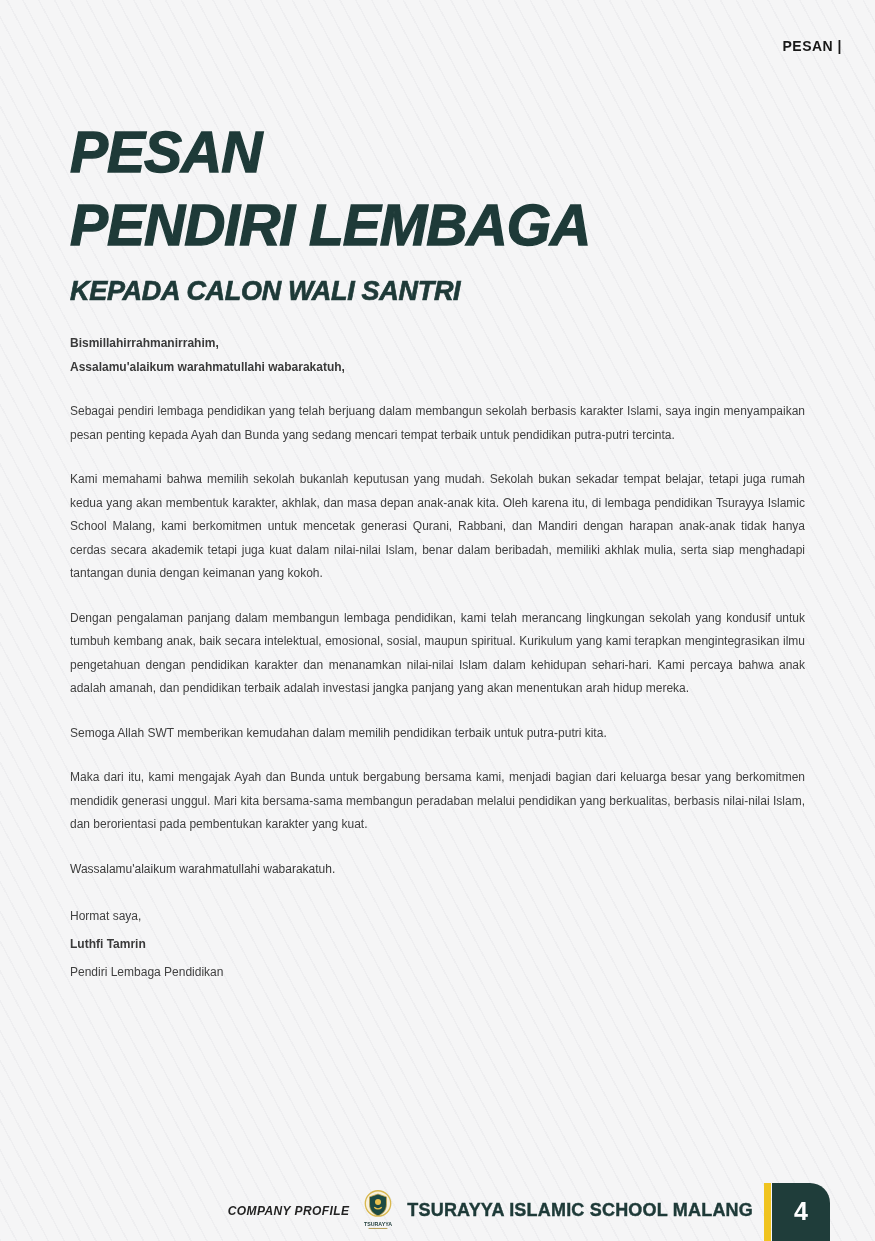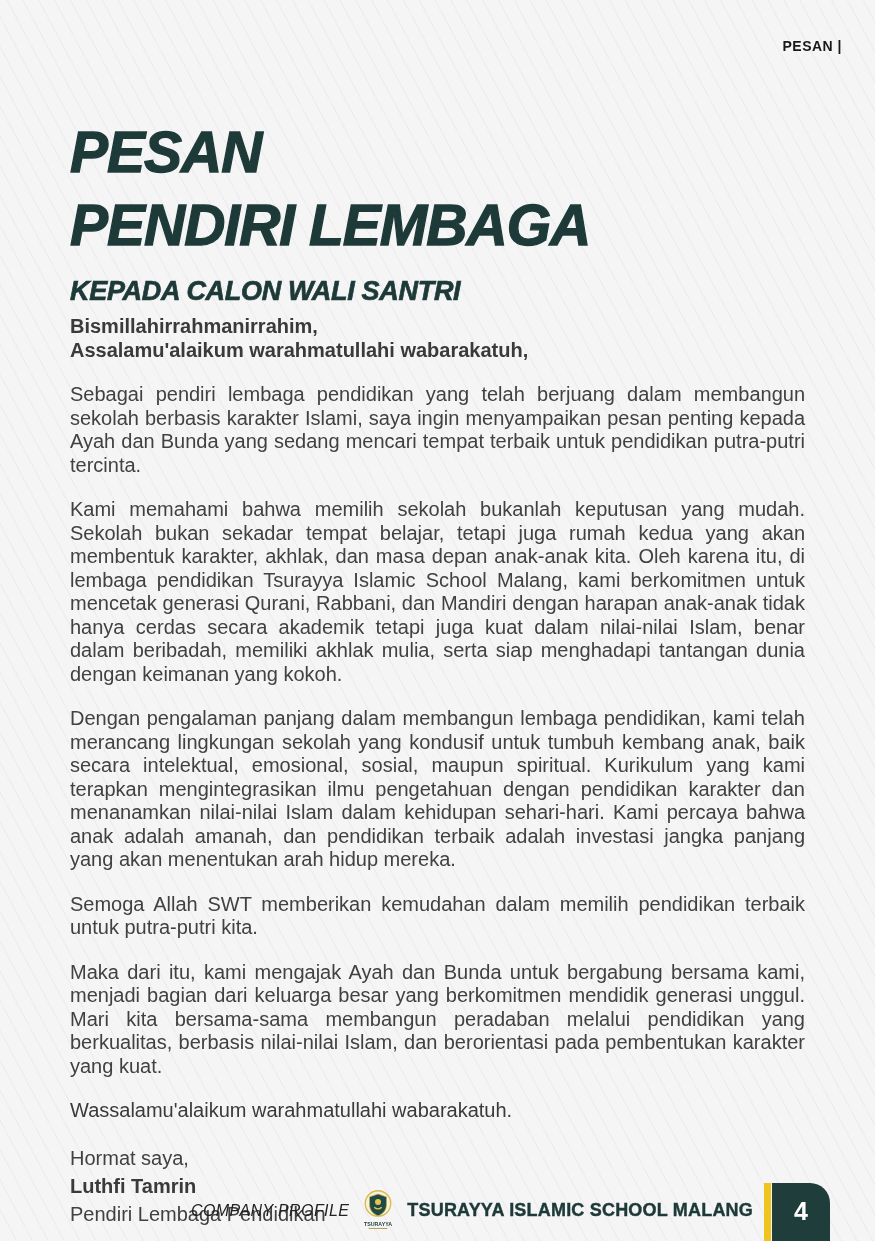--- a/index.html
+++ b/index.html
@@ -42,39 +42,39 @@
   .subtitle {
     margin: 14px 0 0 0;
     font-size: 27px; line-height: 30px;
     font-style: italic; font-weight: 700;
     letter-spacing: -0.3px;
     color: #1e3a38;
     -webkit-text-stroke: 0.7px #1e3a38;
   }
 
   .letter {
-    margin-top: 9px;
-    font-size: 20px; line-height: 23.5px;
+    margin-top: 26px;
+    font-size: 12px; line-height: 23.5px;
     color: #414141;
   }
   .salutation { font-weight: 700; color: #3a3a3a; margin: 0 0 21px 0; }
   .para { margin: 0 0 21px 0; text-align: justify; }
   .closing-salutation { font-weight: 400; color: #3a3a3a; margin: 0 0 21px 0; }
 
   .signature { margin-top: 21px; line-height: 28px; }
   .sig-name { font-weight: 700; color: #3a3a3a; }
 
   
   .footer { position: absolute; left: 0; right: 0; bottom: 0; height: 61px; }
   .footer-inner {
     position: absolute; right: 122px; top: 0; height: 61px;
     display: flex; align-items: center; gap: 13px;
   }
   .footer-label {
-    font-size: 16px; font-weight: 400; font-style: italic;
+    font-size: 12px; font-weight: 700; font-style: italic;
     color: #232323; letter-spacing: 0.4px;
     white-space: nowrap;
   }
   .footer-logo { display: block; }
   .footer-school {
     font-size: 18px; font-weight: 700; color: #1e3a38;
     letter-spacing: 0.2px; white-space: nowrap;
     -webkit-text-stroke: 0.4px #1e3a38;
   }
   .badge-stripe {

